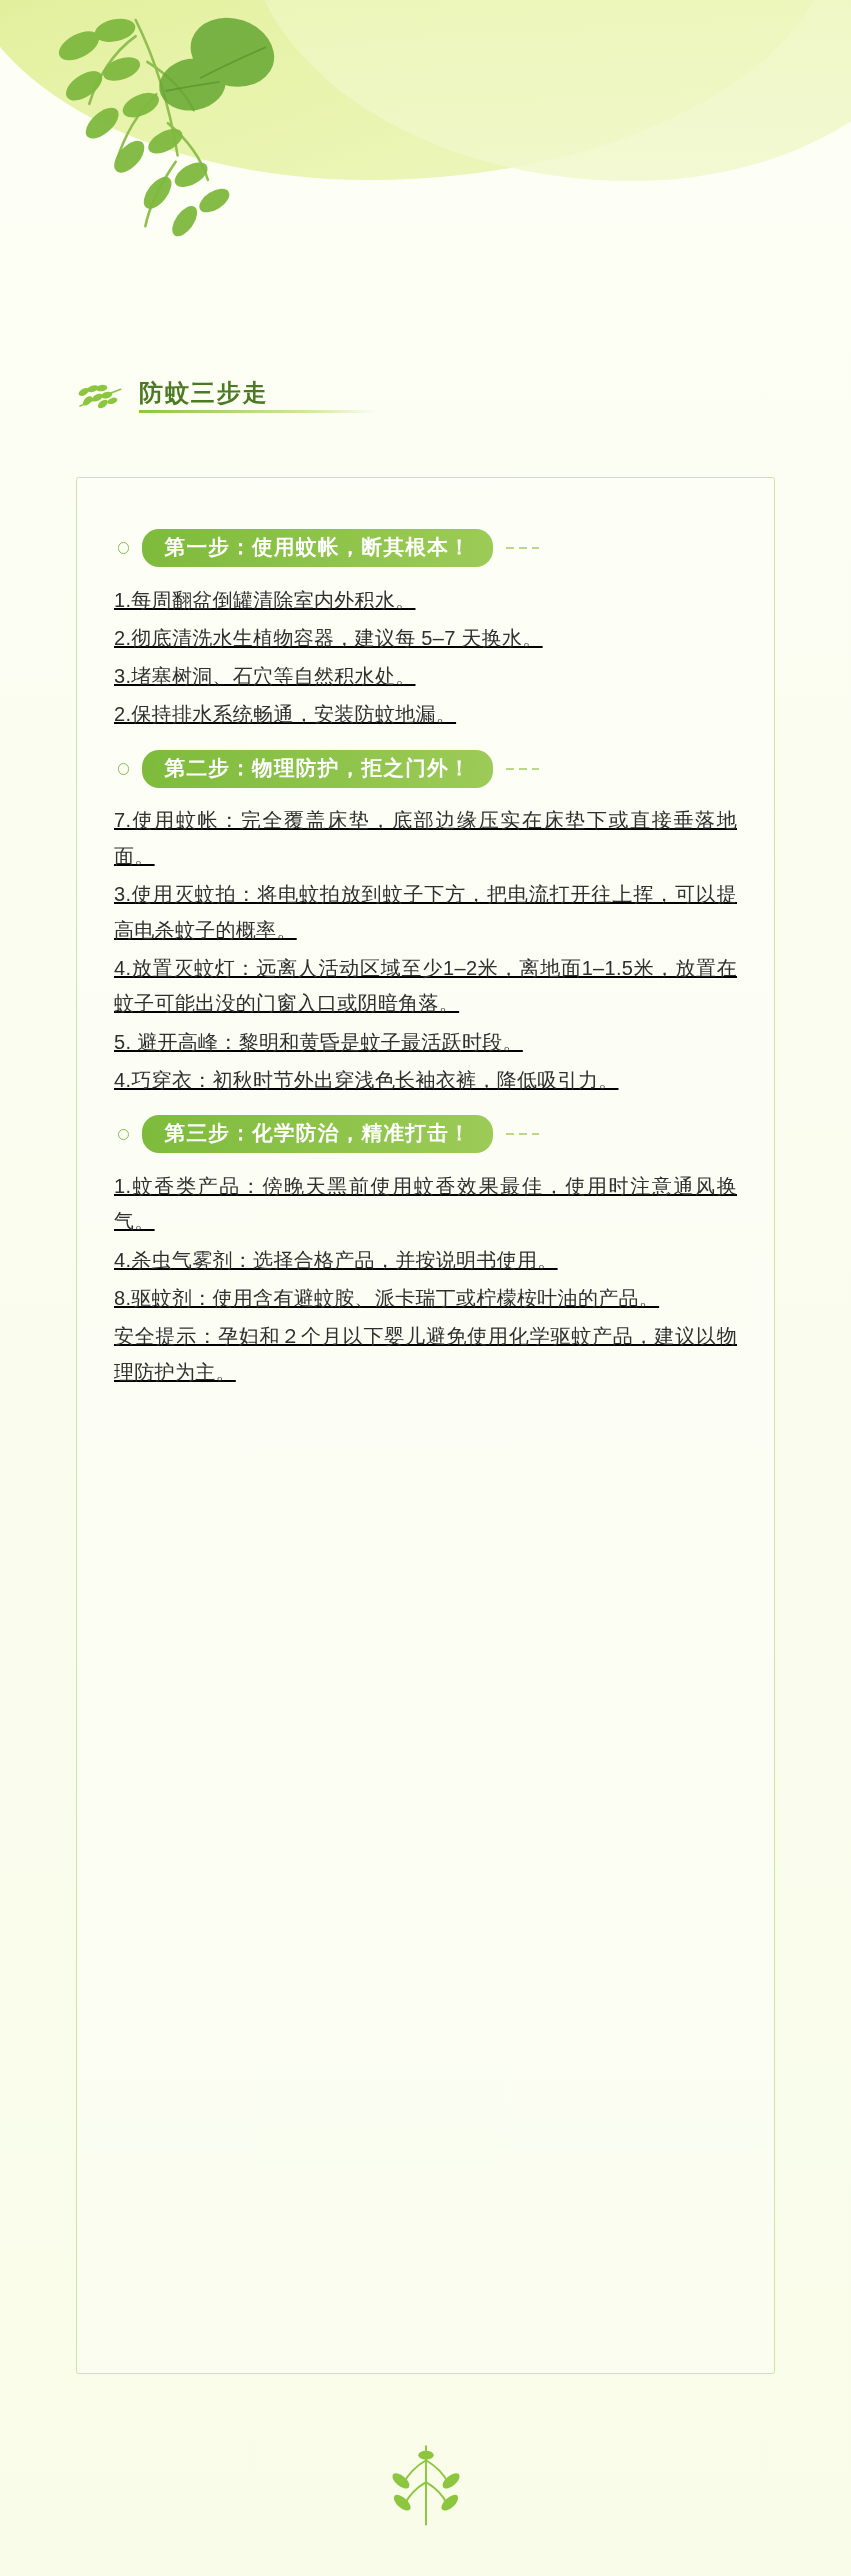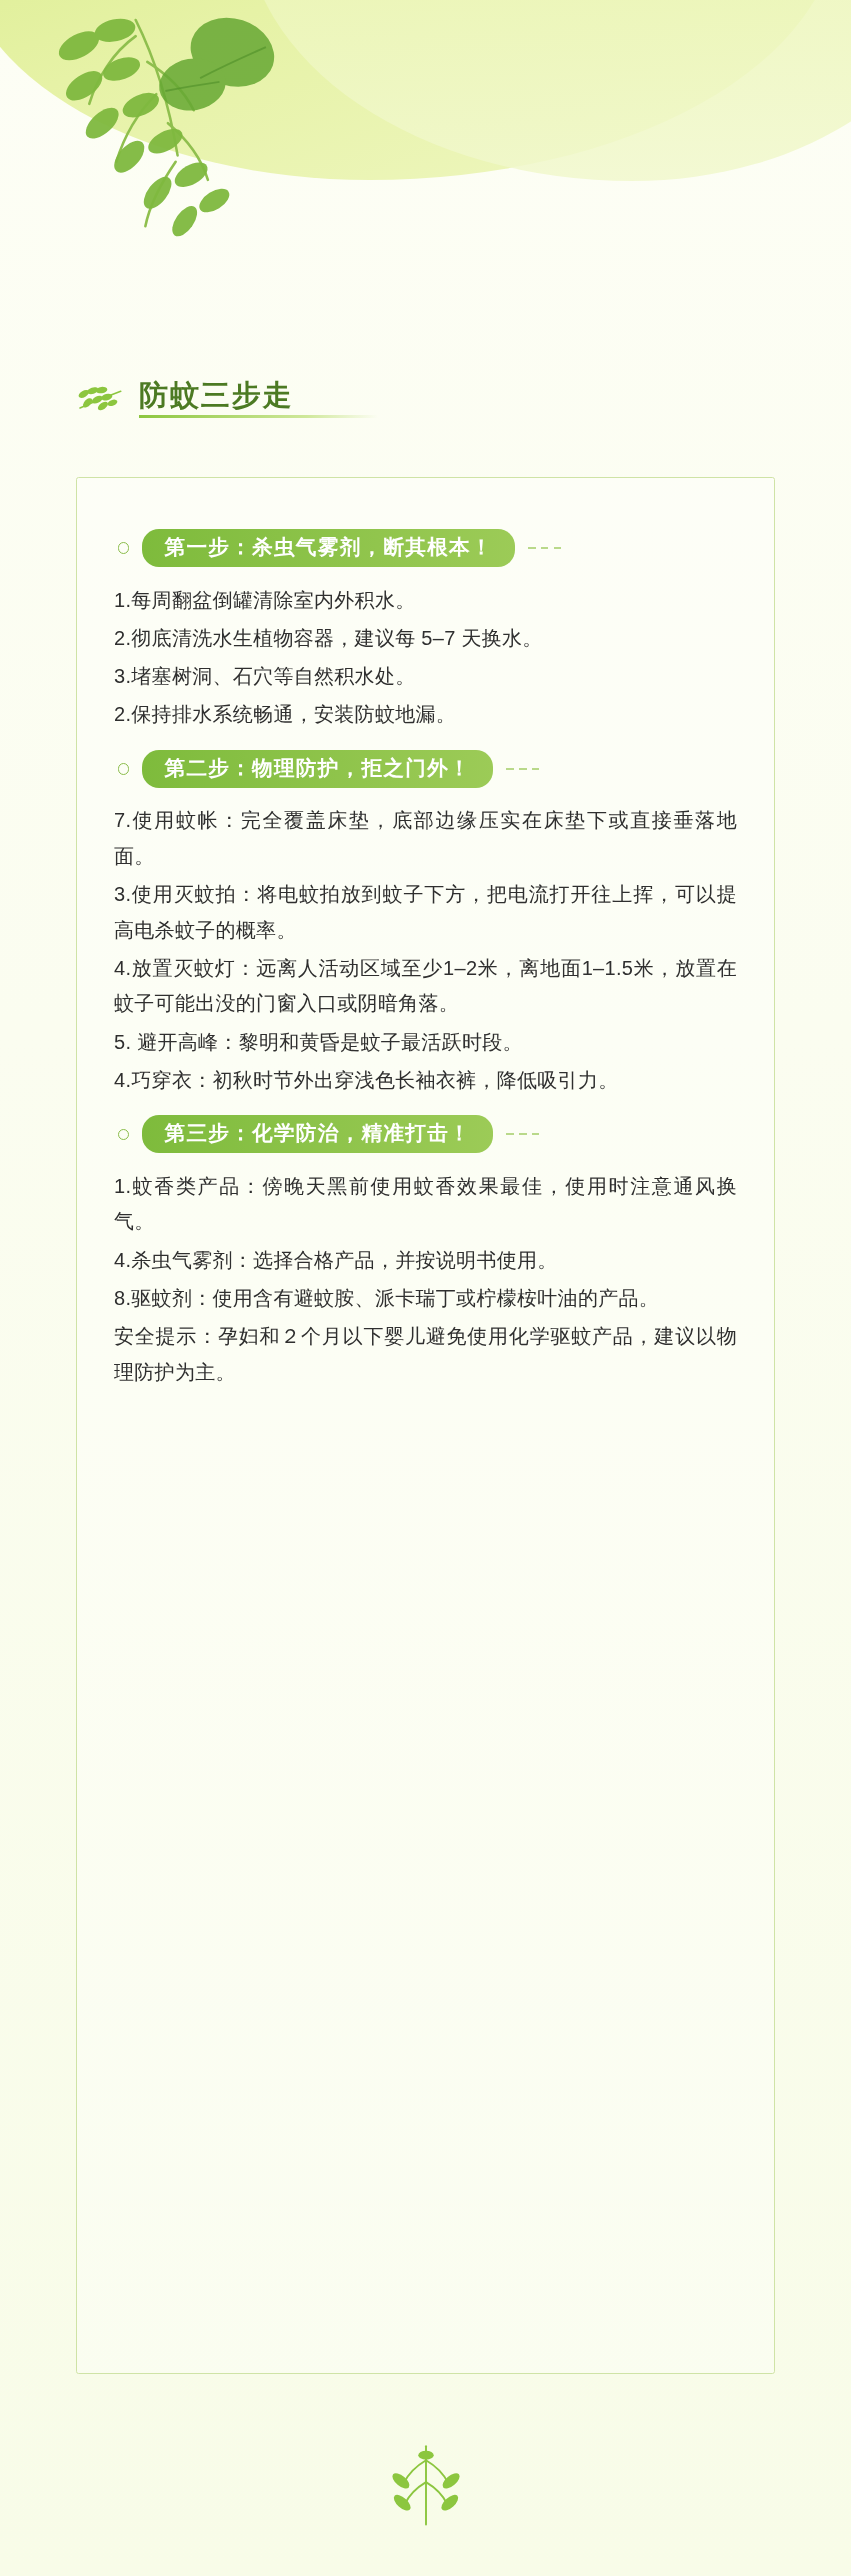--- a/index.html
+++ b/index.html
@@ -72,21 +72,21 @@
   }
   .section-head .sprig {
     width: 48px;
     height: 28px;
   }
   .section-title-wrap {
     position: relative;
     padding-bottom: 7.7px;
   }
   .section-title {
-    font-size: 29px;
+    font-size: 24px;
     font-weight: bold;
     color: #4c7a23;
     letter-spacing: 1.9px;
     line-height: 1;
   }
   .title-underline {
     position: absolute;
     left: 0;
     bottom: 0;
     width: 239px;
@@ -142,21 +142,21 @@
     gap: 5.2px;
     align-items: center;
   }
   .dashes i {
     display: block;
     width: 7.7px;
     height: 1.9px;
     background: #b9d98a;
   }
 
-  .lines { margin: 0; }
+  .lines { margin: 0; text-decoration: underline; }
   .line {
     font-size: 20px;
     color: #2f2f2f;
     line-height: 1.78;
     letter-spacing: 0.3px;
     margin: 0 0 2.6px 0;
     text-align: justify;
   }
 
   .bottom-sprig {
@@ -229,21 +229,21 @@
       <div class="section-title">防蚊三步走</div>
       <div class="title-underline"></div>
     </div>
   </div>
 
   <div class="card">
 
     <div class="step-block">
       <div class="step-head">
         <span class="step-bullet"></span>
-        <span class="step-pill">第一步：杀虫气雾剂，断其根本！</span>
+        <span class="step-pill">第一步：使用蚊帐，断其根本！</span>
         <span class="dashes">
             <i></i>
             <i></i>
             <i></i>
           </span>
       </div>
       <div class="lines">
         <p class="line">1.每周翻盆倒罐清除室内外积水。</p>
         <p class="line">2.彻底清洗水生植物容器，建议每 5–7 天换水。</p>
         <p class="line">3.堵塞树洞、石穴等自然积水处。</p>

